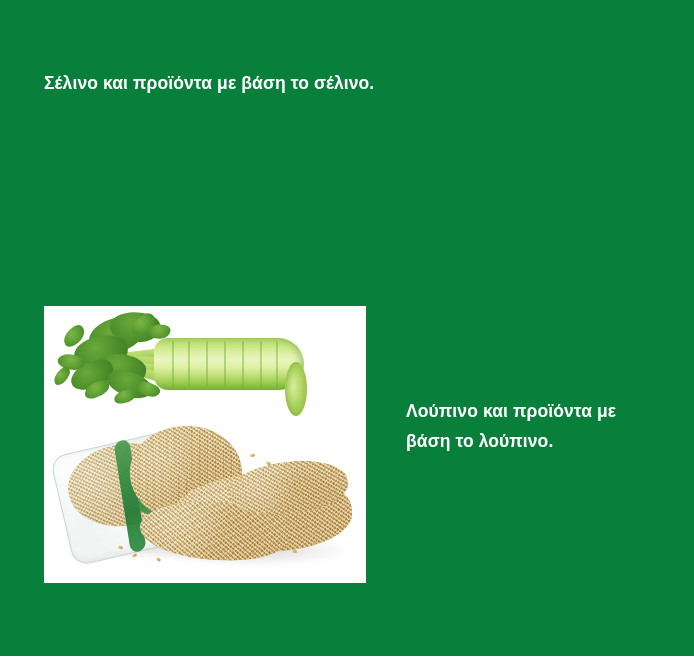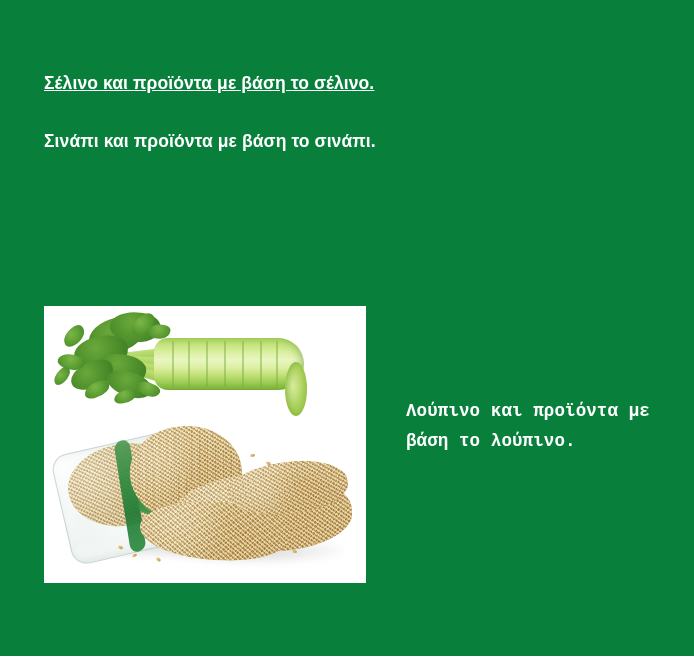--- a/index.html
+++ b/index.html
@@ -32,24 +32,24 @@
   .text-block {
     position: absolute;
     color: #ffffff;
     font-weight: bold;
     font-size: 17.5px;
     line-height: 30px;
     letter-spacing: 0.1px;
     white-space: pre-line;
   }
 
-  #line-celery   { left: 44px; top: 68px;  width: 520px; text-decoration: underline; }
+  #line-celery   { left: 44px; top: 68px;  width: 520px; }
   #line-mustard  { left: 44px; top: 126px; width: 520px; }
   #line-sesame   { left: 44px; top: 184px; width: 480px; }
-  #line-lupin    { left: 406px; top: 396px; width: 280px; font-family: Liberation Mono, monospace; }
+  #line-lupin    { left: 406px; top: 396px; width: 280px; }
 
   
   #photo-panel {
     position: absolute;
     left: 44px;
     top: 306px;
     width: 322px;
     height: 277px;
     background: #ffffff;
     overflow: hidden;
@@ -220,21 +220,20 @@
     background: linear-gradient(90deg, rgba(255,255,255,0), #ffffff 85%);
   }
 </style>
 </head>
 <body>
 
 <div id="slide">
 
   <div class="text-block" id="line-celery">Σέλινο και προϊόντα με βάση το σέλινο.</div>
 
-  <div class="text-block" id="line-mustard">Σινάπι και προϊόντα με βάση το σινάπι.</div>
 
 
   <div class="text-block" id="line-lupin">Λούπινο και προϊόντα με
 βάση το λούπινο.</div>
 
   <div id="photo-panel">
 
     <div id="celery-photo">
 
       <div class="stalk-arm" style="left:74px; top:36px; width:60px; height:11px; transform:rotate(-7deg);"></div>

